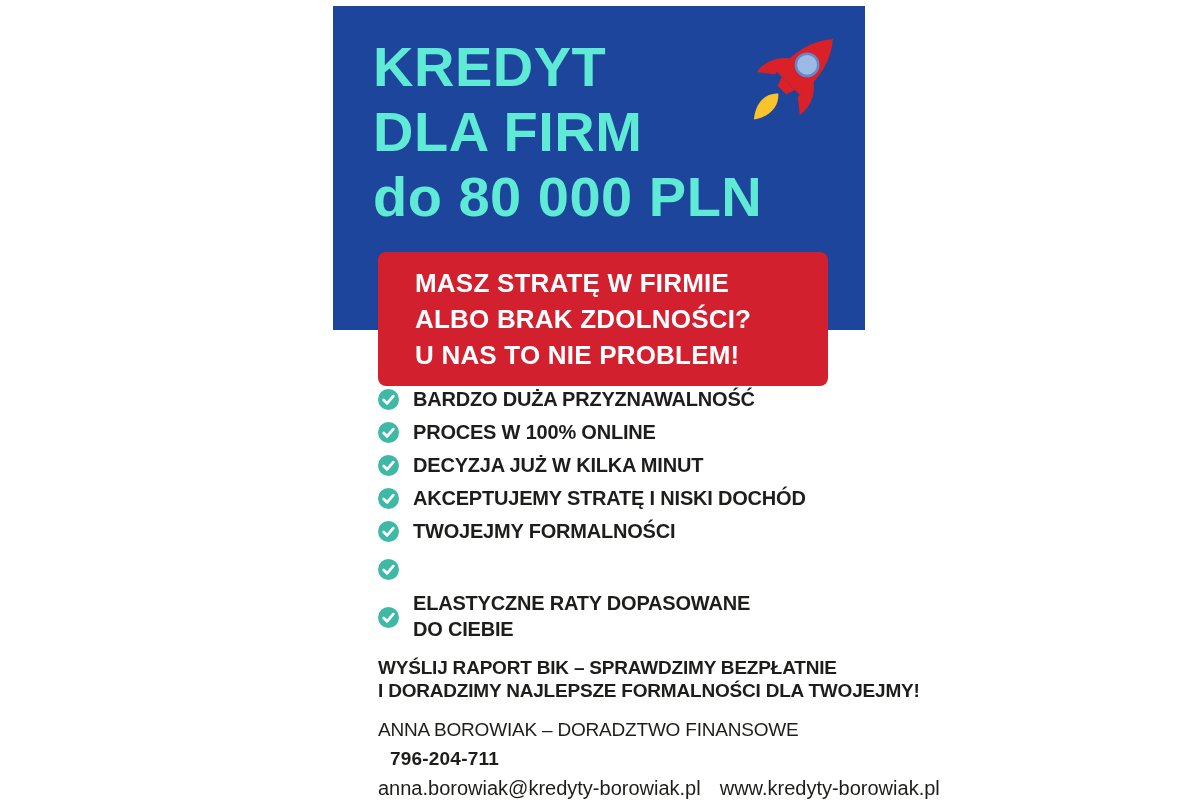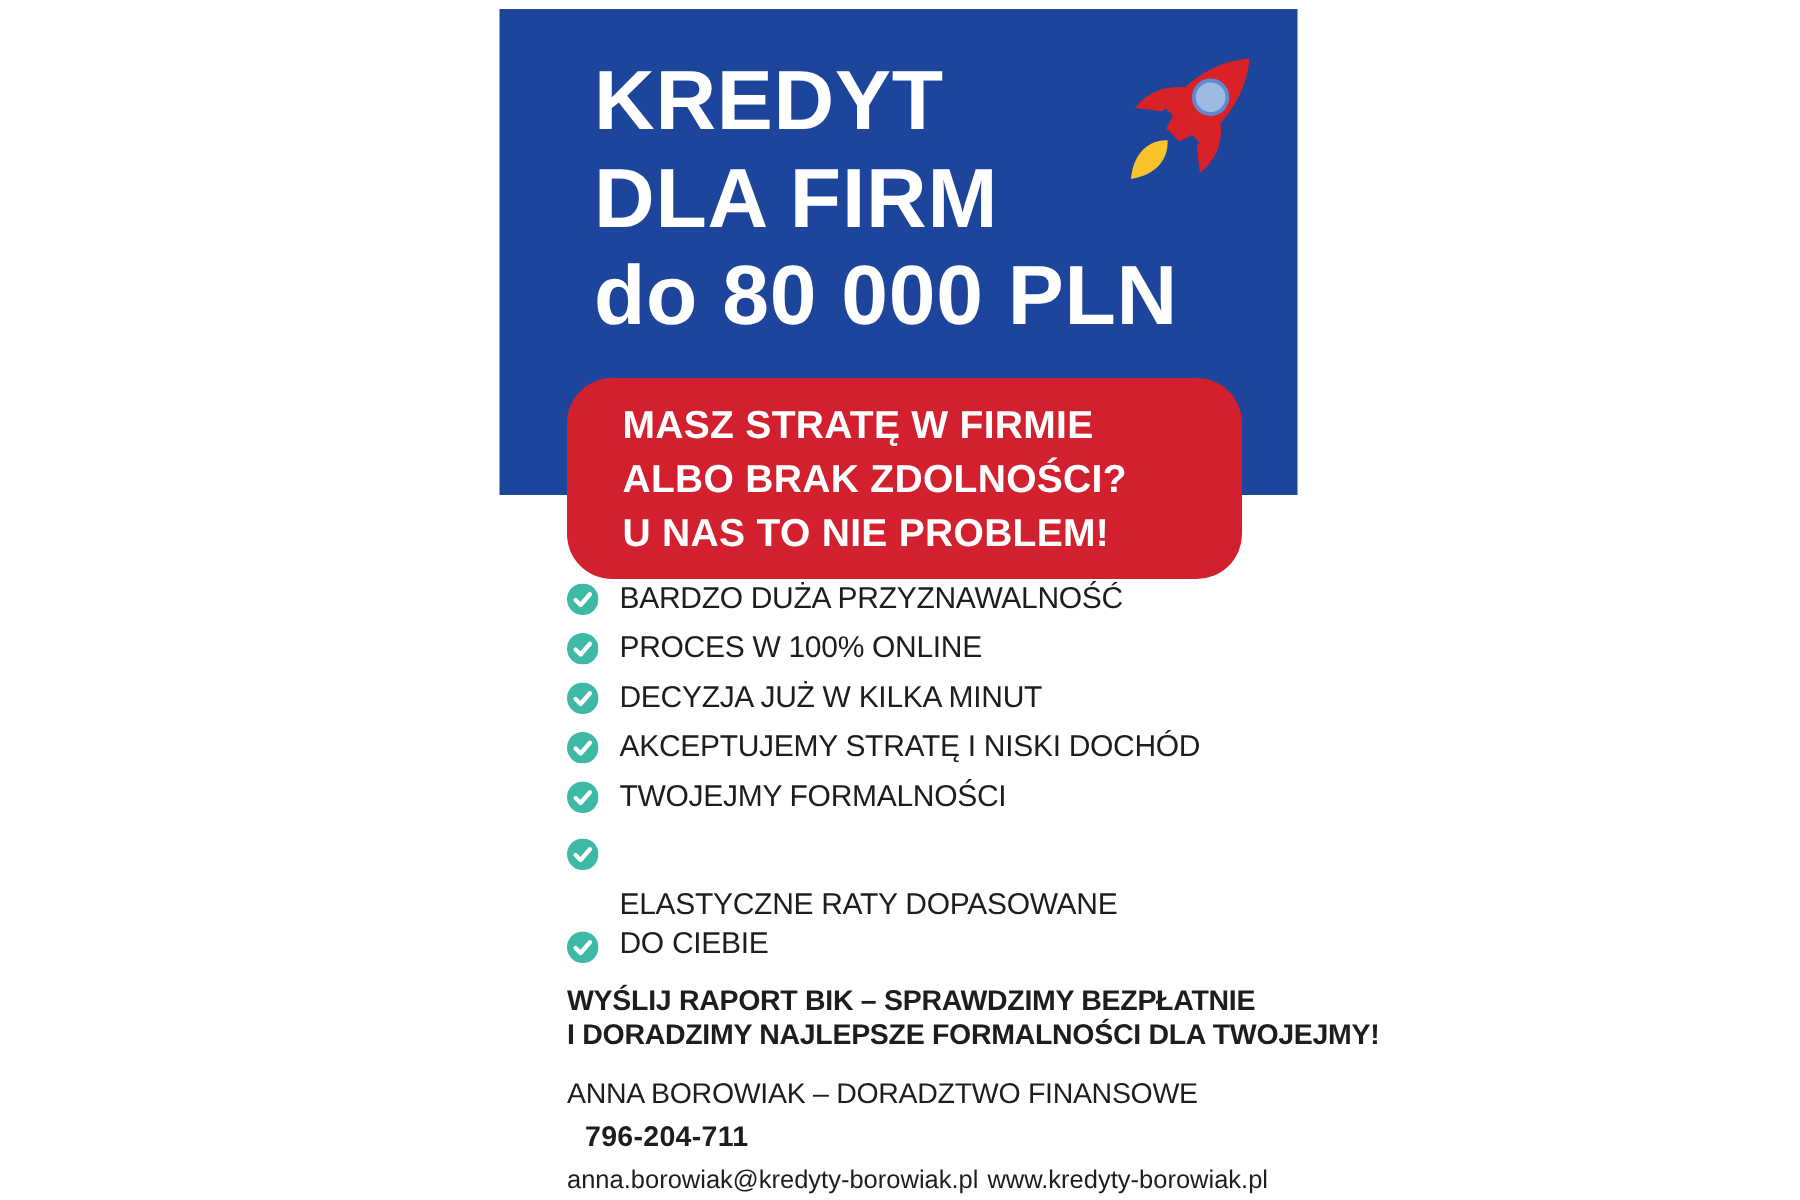--- a/index.html
+++ b/index.html
@@ -7,41 +7,41 @@
     --rocket-red:#DB2128; --flame-yellow:#F9C42B; --window-blue:#9DBAE5; --white:#FFFFFF;
   }
   *{box-sizing:border-box;}
   html,body{margin:0;padding:0;}
   body{
     width:1200px;height:800px;background:var(--white);
     font-family:"Liberation Sans", sans-serif;position:relative;overflow:hidden;
   }
   .flyer{position:absolute;left:333px;top:0;width:532px;height:800px;}
   .hero{position:absolute;left:0;top:6px;width:532px;height:324px;background:var(--blue);}
-  .headline{position:absolute;left:63px;top:28px;color:#ffffff;font-weight:700;
+  .headline{position:absolute;left:40px;top:28px;color:#5eead4;font-weight:700;
     font-size:56px;line-height:65px;letter-spacing:0.5px;white-space:nowrap;}
   .rocket{position:absolute;left:393px;top:18px;width:132px;height:122px;}
   .ribbon{
     position:absolute;left:45px;top:252px;width:450px;background:var(--red);
-    border-radius:30px;padding:13px 20px 13px 37px;color:#fff;font-weight:700;
+    border-radius:8px;padding:13px 20px 13px 37px;color:#fff;font-weight:700;
     font-size:26px;line-height:36px;letter-spacing:0.2px;white-space:nowrap;
   }
   .content{position:absolute;left:45px;top:389px;width:487px;color:var(--text-dark);}
-  .check-item{display:flex;align-items:flex-end;gap:14px;margin-bottom:12px;
-    font-weight:400;font-size:20px;line-height:21px;letter-spacing:-0.2px;}
+  .check-item{display:flex;align-items:center;gap:14px;margin-bottom:12px;
+    font-weight:700;font-size:20px;line-height:21px;letter-spacing:-0.2px;}
   .check-item .badge{flex:none;width:21px;height:21px;margin-top:0;}
   .check-item.gap-before{margin-top:17px;}
   .check-item .label{white-space:nowrap;}
   .check-item.wrap2 .label{white-space:normal;max-width:355px;line-height:26px;margin-top:-2px;}
   .check .c{fill:var(--teal);}
   .check .t{fill:none;stroke:#fff;stroke-width:3;stroke-linecap:round;stroke-linejoin:round;}
   .bik-note{margin-top:14px;font-weight:700;font-size:19px;line-height:23px;letter-spacing:-0.2px;white-space:nowrap;}
   .contact-name{margin-top:17px;font-weight:400;font-size:19px;letter-spacing:-0.2px;white-space:nowrap;}
   .contact-phone{margin-top:7px;font-weight:700;font-size:19px;letter-spacing:0.2px;margin-left:12px;}
-  .contact-links{margin-top:7px;font-size:17px;display:flex;gap:6px;white-space:nowrap;}
+  .contact-links{margin-top:7px;font-size:20px;display:flex;gap:19px;white-space:nowrap;}
 </style>
 </head>
 <body>
 
 <div class="flyer">
 
   <div class="hero">
     <div class="headline">
       <div>KREDYT</div>
       <div>DLA FIRM</div>

